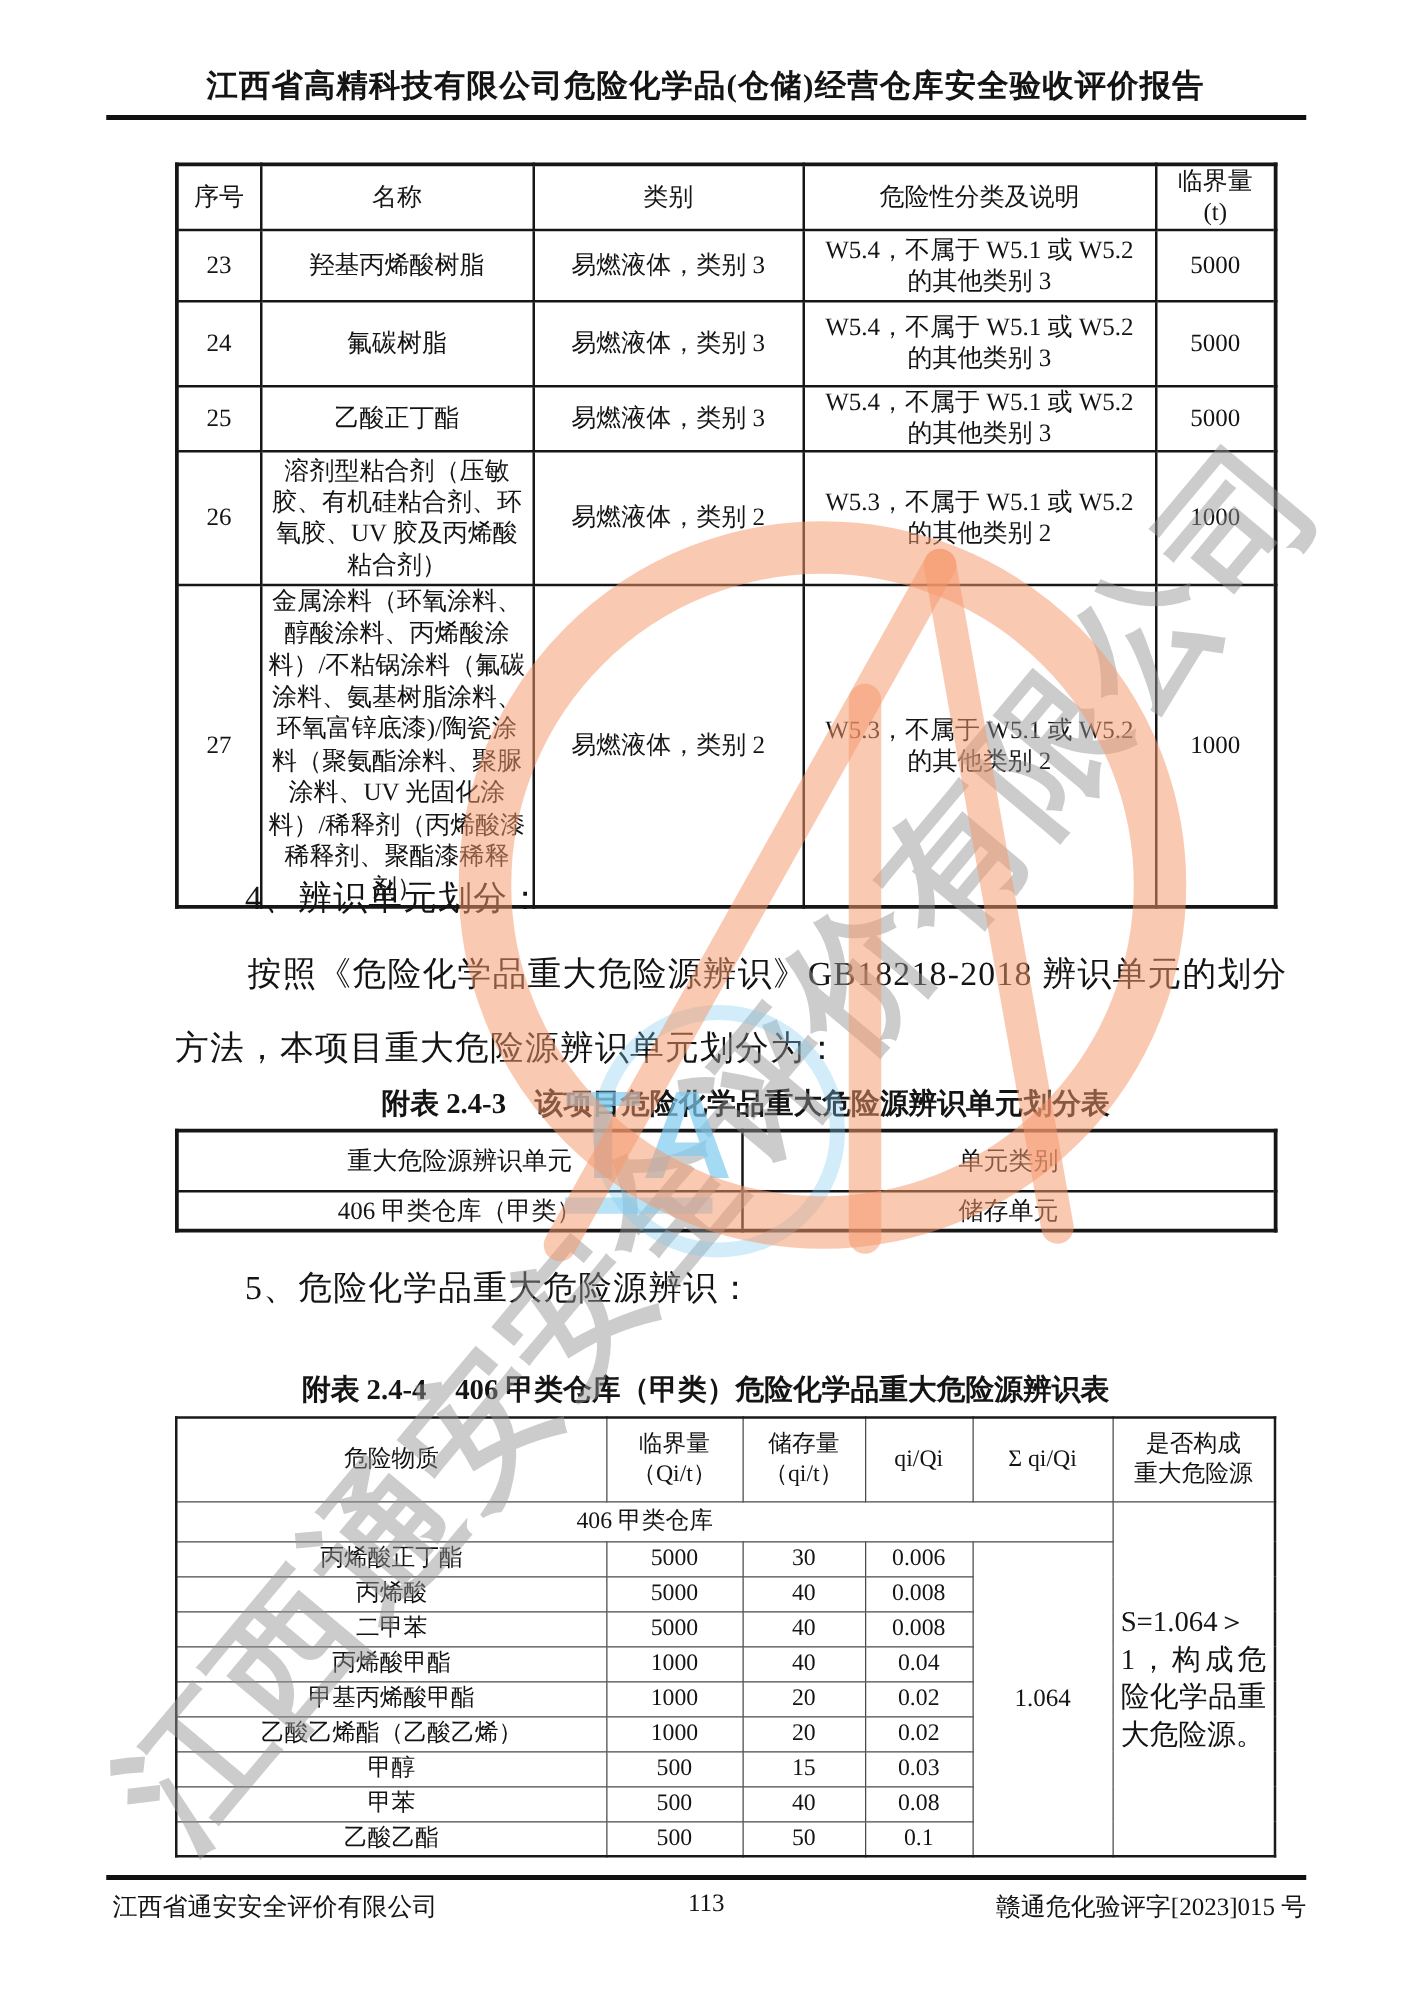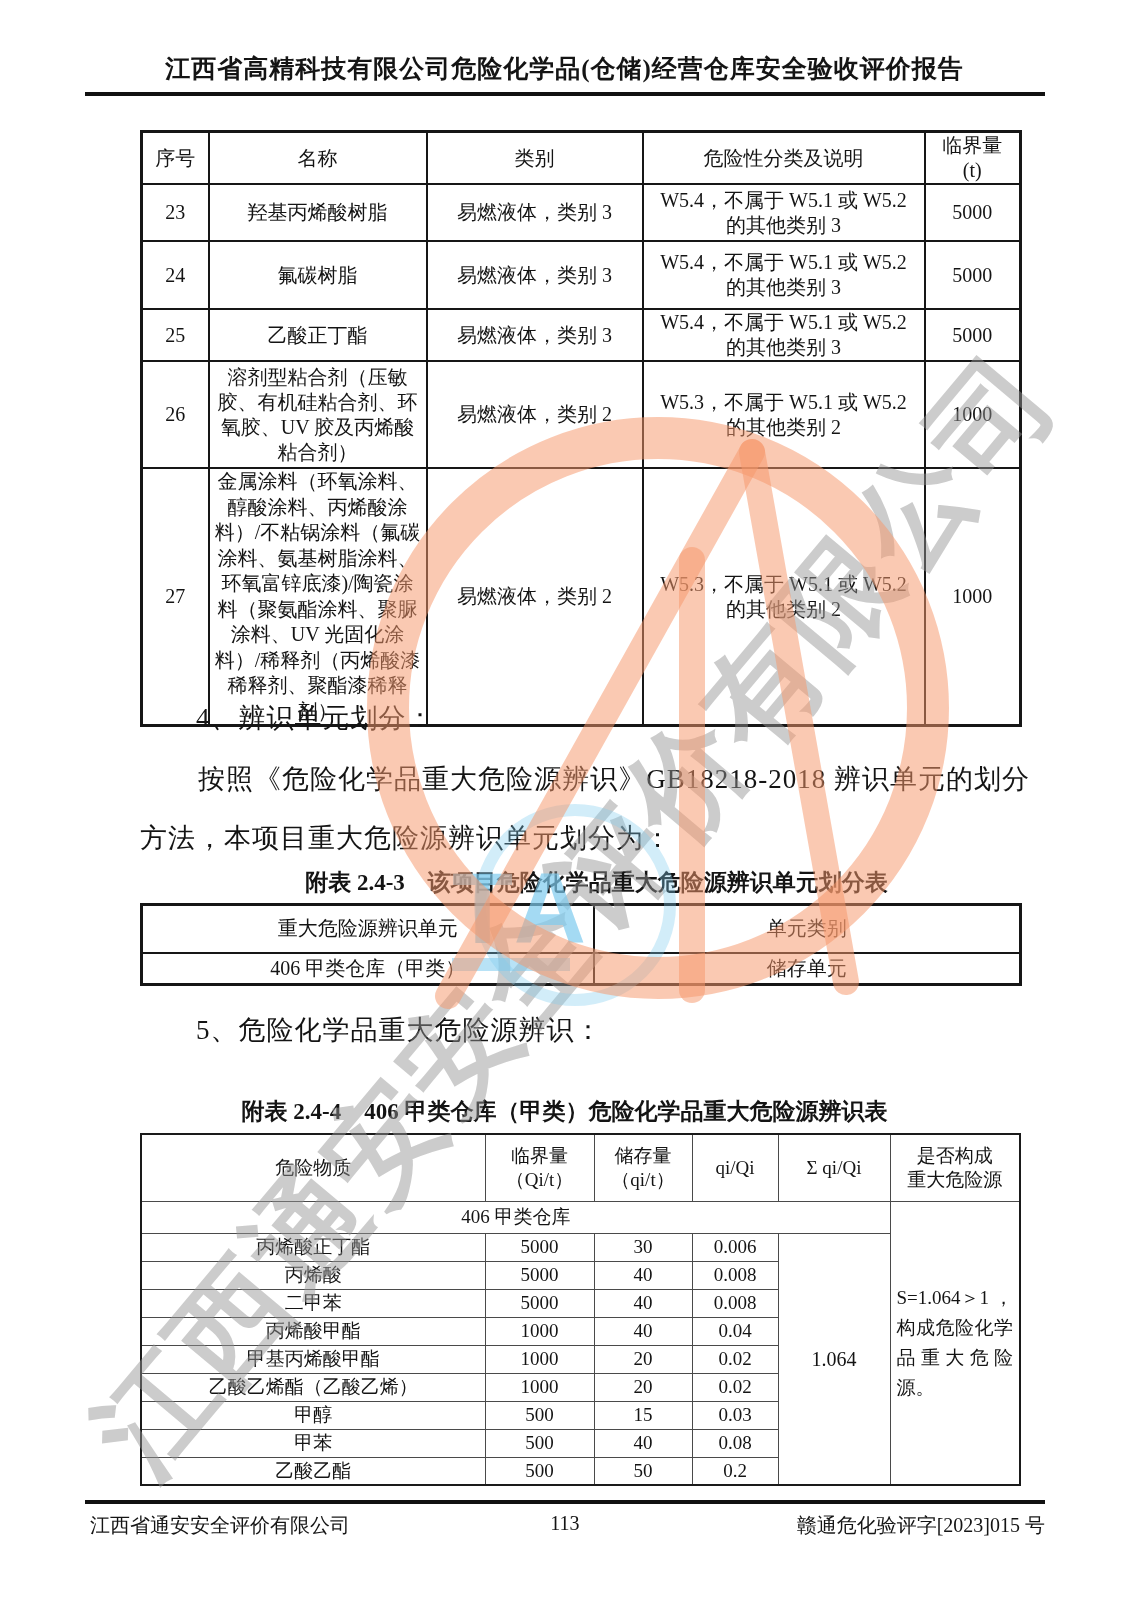--- a/index.html
+++ b/index.html
@@ -35,21 +35,21 @@
   
   #t2 { position:absolute; left:140px; top:903px; width:879px; border:3px solid #161616; }
   #t2 td, #t2 th { border:2px solid #161616; font-size:20px; }
   #t2 tr.h-head { height:48px; } #t2 tr.h-data { height:32px; }
   
   #t3 { position:absolute; left:140px; top:1133px; width:879px; border:2.5px solid #1a1a1a; }
   #t3 td, #t3 th { border:1.5px solid #4a4a4a; font-size:19px; line-height:24px; padding:0 4px; }
   #t3 tr.h-head { height:67px; }
   #t3 tr.h-group { height:32px; }
   #t3 tr.h-data { height:28px; }
-  #t3 .concl { text-align:left; font-size:19px; line-height:30px; padding:0 6px; text-align:justify; }
+  #t3 .concl { text-align:left; font-size:23px; line-height:30px; padding:0 6px; text-align:justify; }
   #t3 .sumcell { font-size:20px;margin-top:24px; }
   
   .rule-bottom { position:absolute; top:1500px; left:85px; width:960px; height:4px; background:#111; }
   .footer { position:absolute; top:1512px; left:85px; width:960px; font-size:20px; }
   .footer .fl { position:absolute; left:5px; top:0; }
   .footer .fc { position:absolute; left:0; width:960px; text-align:center; top:0; }
   .footer .fr { position:absolute; right:0; top:0; }
   
   .wm { position:absolute; inset:0; pointer-events:none; }
   .wm-gray {
@@ -230,21 +230,21 @@
     <tr class="h-data">
       <td>甲苯</td>
       <td>500</td>
       <td>40</td>
       <td>0.08</td>
     </tr>
     <tr class="h-data">
       <td>乙酸乙酯</td>
       <td>500</td>
       <td>50</td>
-      <td>0.2</td>
+      <td>0.1</td>
     </tr>
   </tbody>
     </table>
 
   <div class="rule-bottom"></div>
   <div class="footer">
     <span class="fc">113</span>
     <span class="fl">江西省通安安全评价有限公司</span>
     <span class="fr">赣通危化验评字[2023]015 号</span>
   </div>

